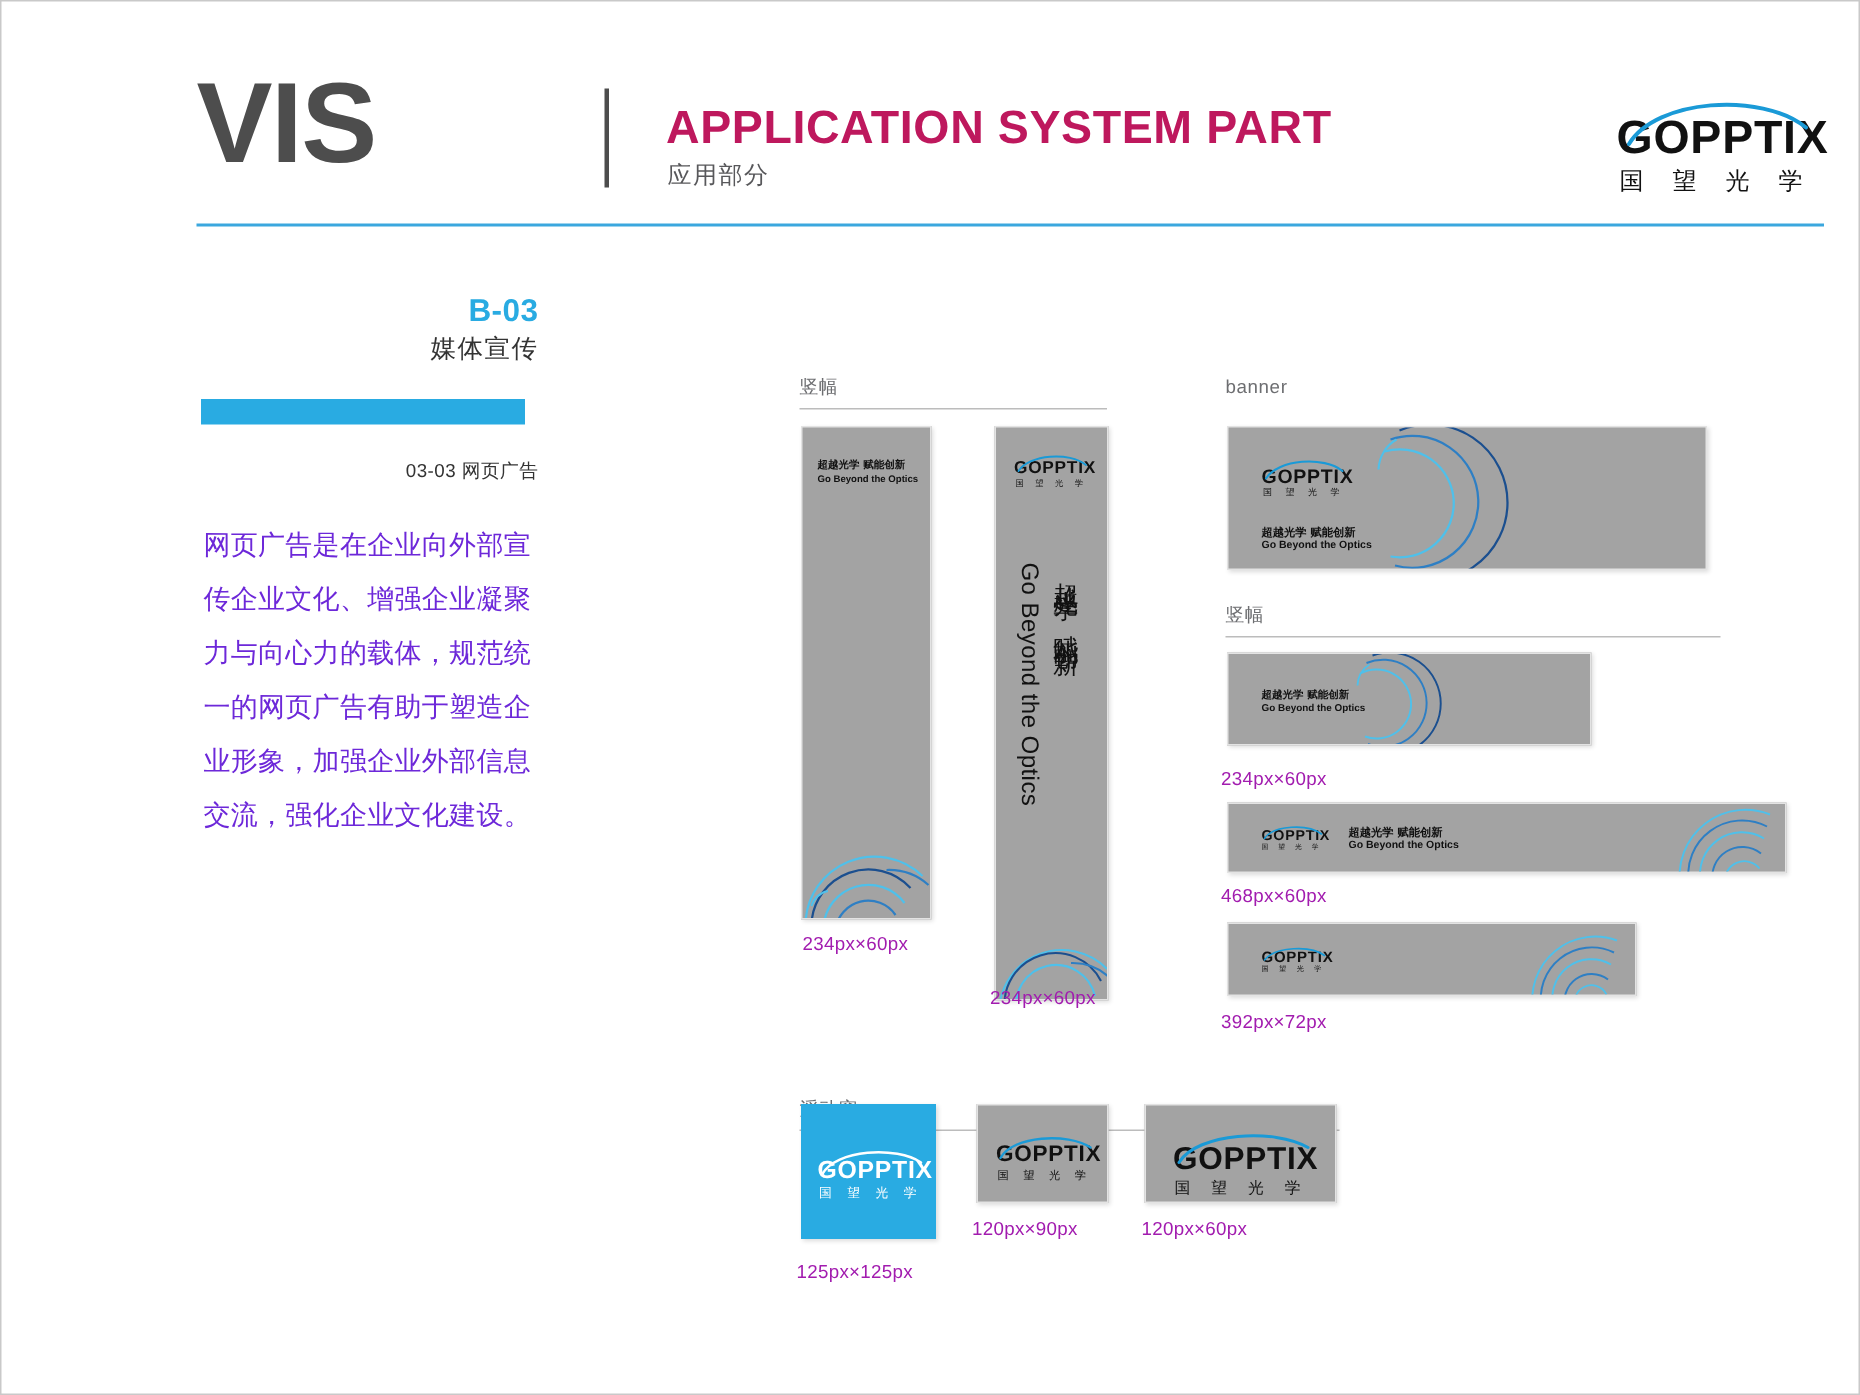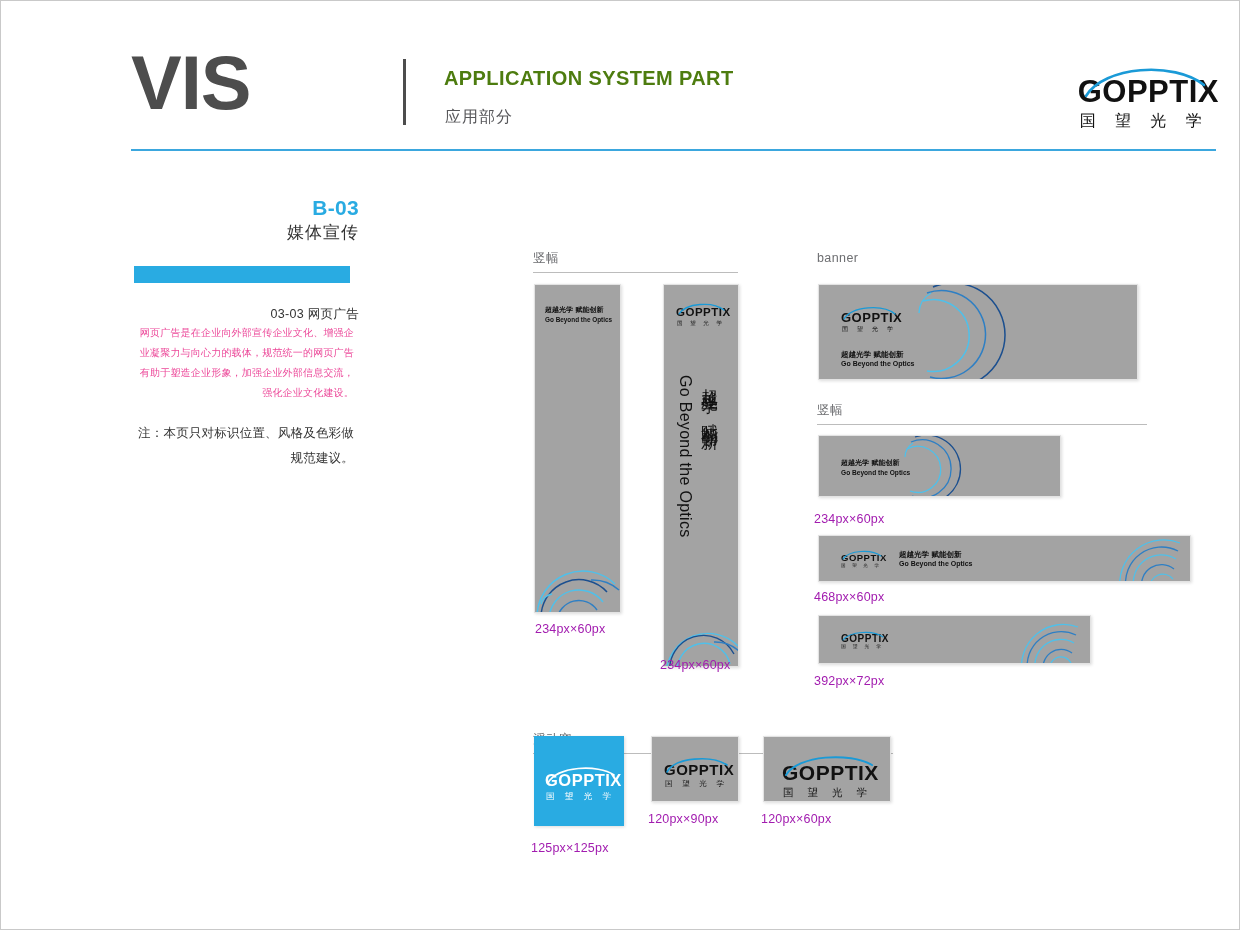--- a/index.html
+++ b/index.html
@@ -25,22 +25,22 @@
     font-size: 76px; font-weight: bold; letter-spacing: -1px;
     color: #4d4d4d; line-height: 1;
     font-family: "Liberation Sans", sans-serif;
   }
   #header-divider {
     position: absolute; left: 272px; top: 8px;
     width: 3px; height: 66px; background: #4d4d4d;
   }
   #header-en {
     position: absolute; left: 313px; top: 16px;
-    font-size: 20px; font-weight: bold; letter-spacing: .4px;
-    color: #4d7c0f;
+    font-size: 31px; font-weight: bold; letter-spacing: .4px;
+    color: #be185d;
   }
   #header-cn {
     position: absolute; left: 314px; top: 56px;
     font-size: 16px; color: #58585b; letter-spacing: 1px;
   }
   #header-rule {
     position: absolute; left: 0; top: 98px;
     width: 1085px; height: 2px; background: #3ba7de;
   }
 
@@ -73,21 +73,21 @@
     font-size: 17px; color: #333; letter-spacing: 1px;
     margin-top: 3px; line-height: 1.2;
   }
   #sb-bar {
     margin-top: 22px; width: 216px; height: 17px; background: #29abe2;
   }
   #sb-section {
     margin-top: 23px; font-size: 12.5px; color: #333; letter-spacing: .3px;
   }
   #sb-body {
-    font-size: 10px; color: #ec4899;
+    margin-top: 22px; font-size: 18px; color: #6d28d9;
     line-height: 2.0; letter-spacing: .2px; width: 220px;
   }
   #sb-note {
     margin-top: 18px; font-size: 12.5px; color: #333;
     line-height: 2.0; letter-spacing: .2px; width: 220px;
   }
 
   
   .sec { position: absolute; }
   .sec-label {
@@ -155,21 +155,20 @@
       <span>学</span>
     </div>
   </div>
 
   <div id="sidebar">
     <div id="sb-code">B-03</div>
     <div id="sb-subtitle">媒体宣传</div>
     <div id="sb-bar"></div>
     <div id="sb-section">03-03  网页广告</div>
     <div id="sb-body">网页广告是在企业向外部宣传企业文化、增强企业凝聚力与向心力的载体，规范统一的网页广告有助于塑造企业形象，加强企业外部信息交流，强化企业文化建设。</div>
-    <div id="sb-note">注：本页只对标识位置、风格及色彩做规范建议。</div>
   </div>
 
   <div class="sec" style="left:532px; top:249px; width:205px;">
     <div class="sec-label">竖幅</div>
     <div class="sec-rule"></div>
   </div>
 
   <div class="card" style="left:533px; top:283px; width:87px; height:329px;">
     <div class="tagline" style="position:absolute; left:10px; top:21px;">
       <div class="t-cn" style="font-size:7px;">超越光学  赋能创新</div>

